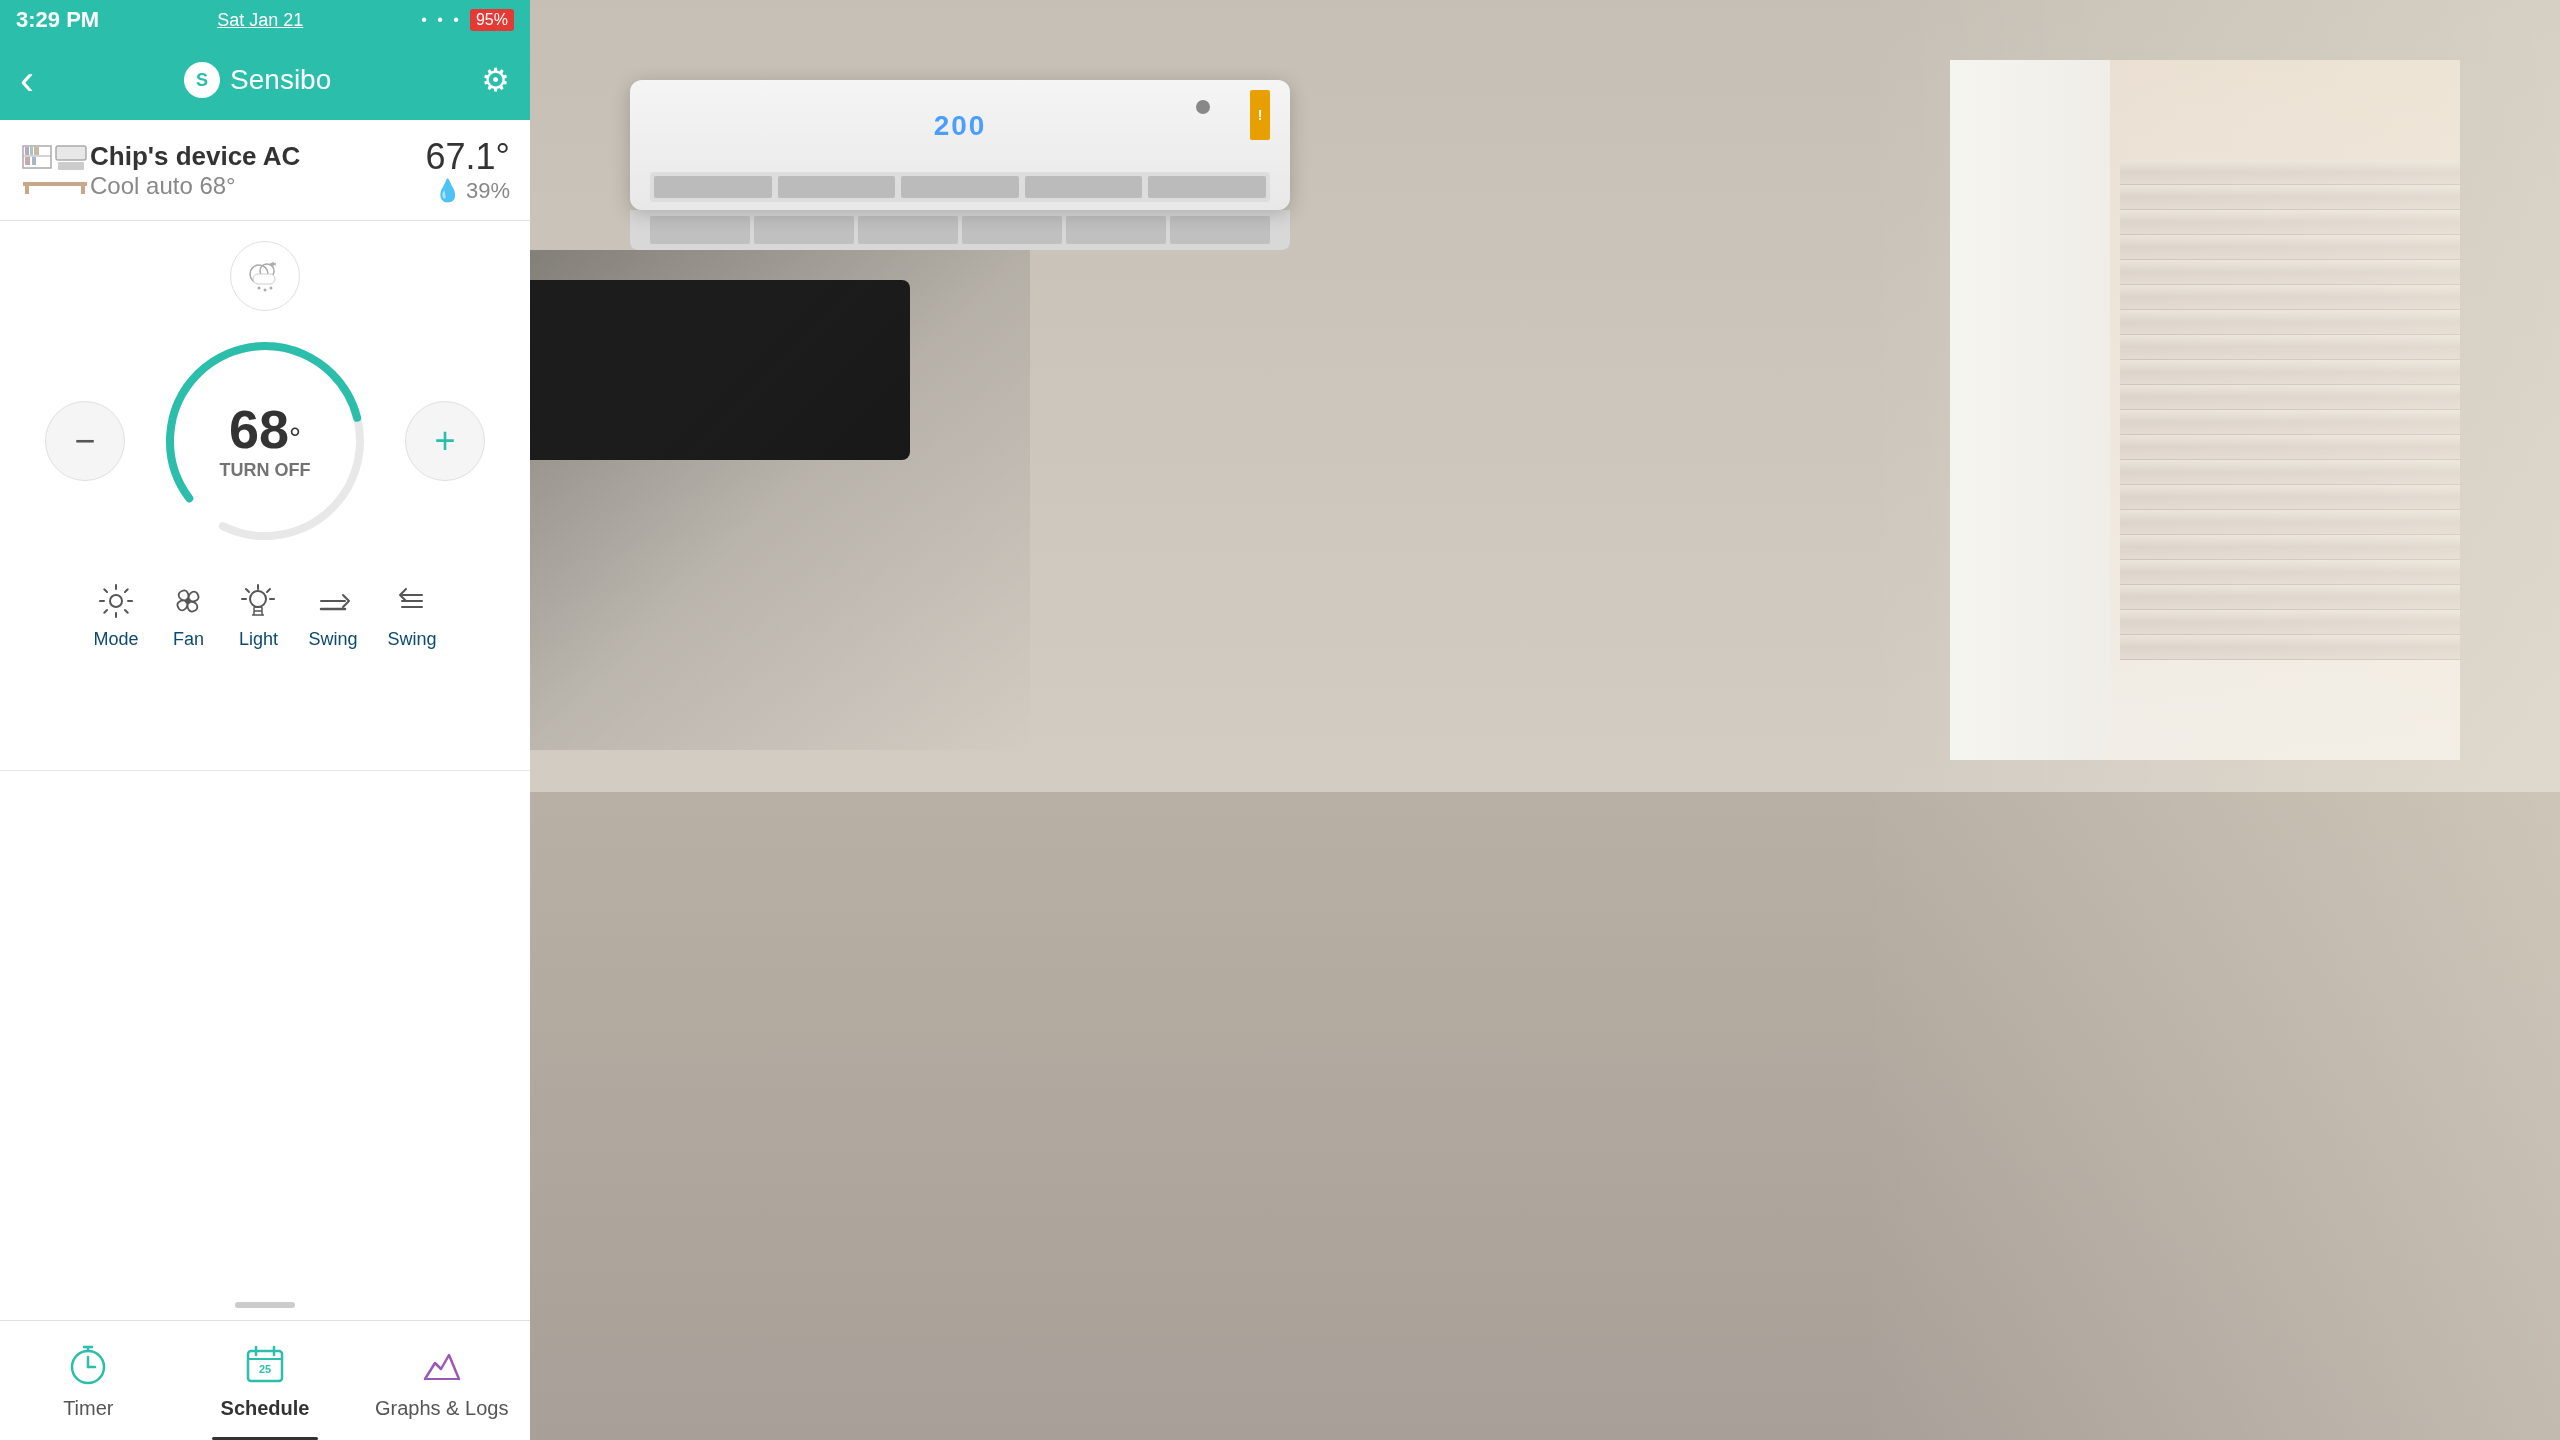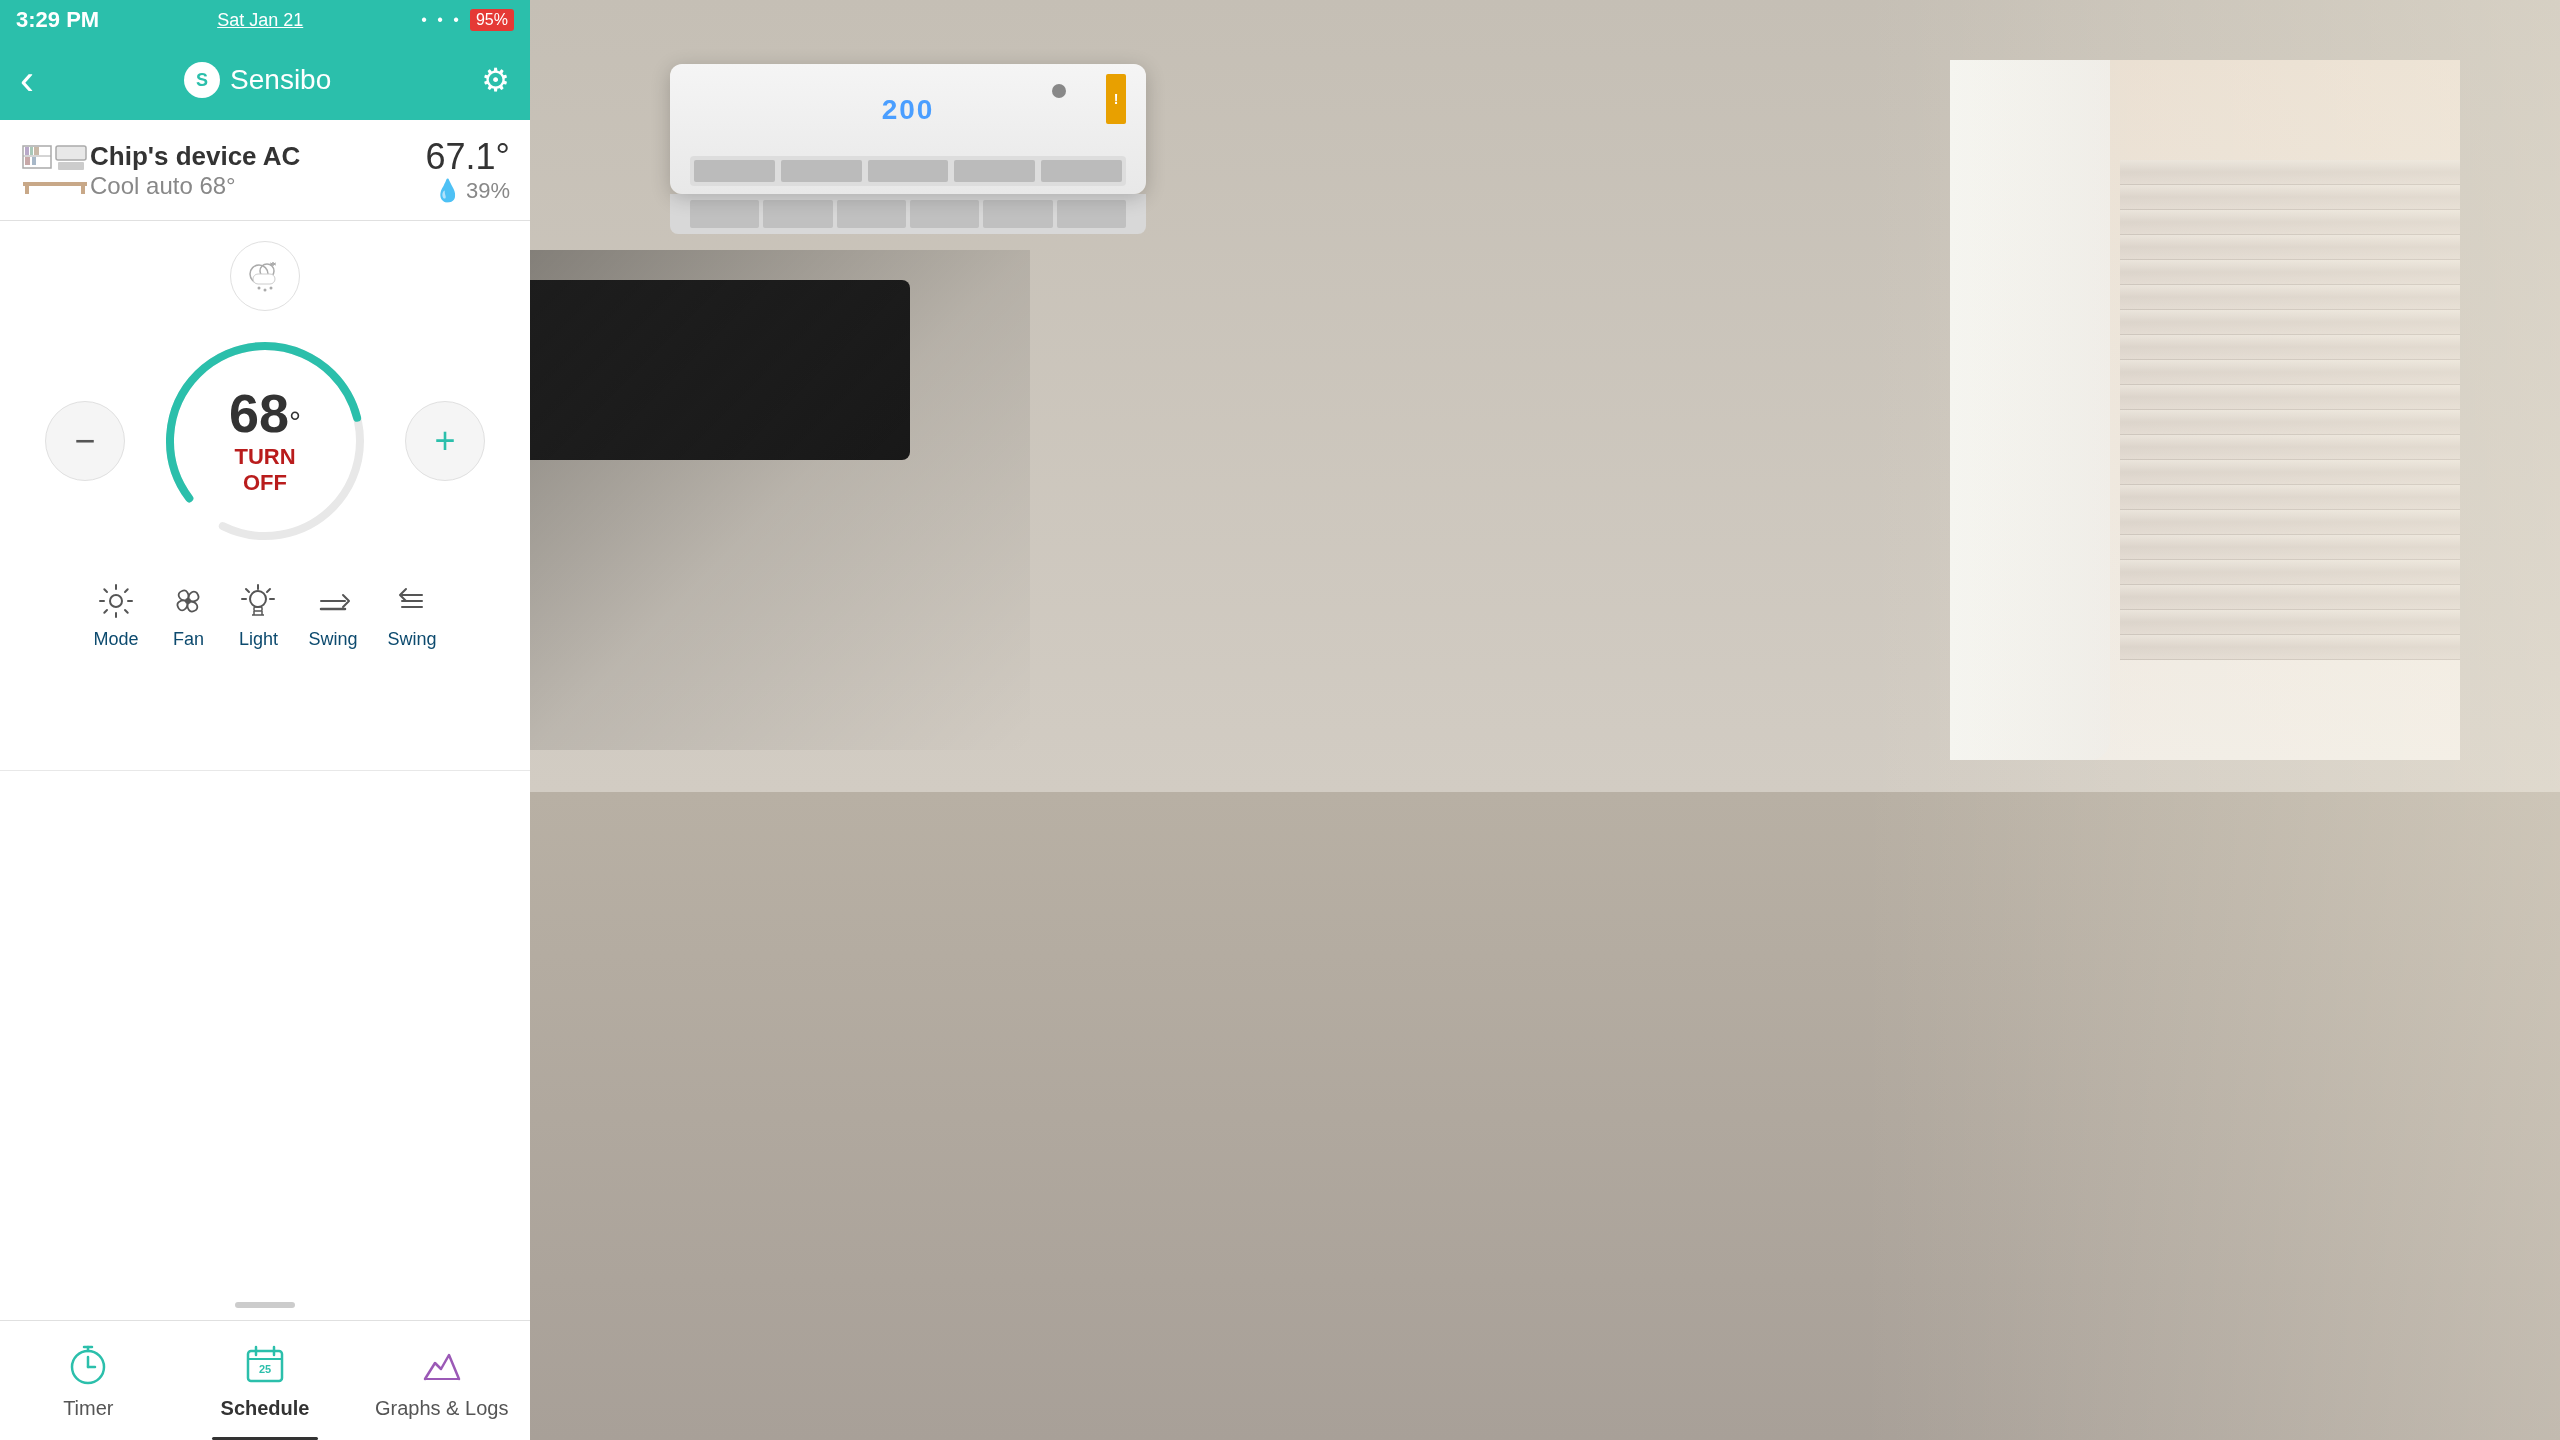--- a/index.html
+++ b/index.html
@@ -170,23 +170,23 @@
       transform: rotate(-135deg);
     }
     .temp-dial-inner {
       position: absolute;
       top: 50%;
       left: 50%;
       transform: translate(-50%, -50%);
       text-align: center;
     }
     .turn-off-text {
-      font-size: 22px;
+      font-size: 18px;
       font-weight: 600;
-      color: #b91c1c;
+      color: #737373;
       margin-top: 4px;
       cursor: pointer;
     }
 
     
     .controls-row {
       display: flex;
       justify-content: center;
       gap: 30px;
       margin-top: 20px;
@@ -312,25 +312,24 @@
     }
     .blind-slat {
       flex: 1;
       background: linear-gradient(180deg, #e8e2da 0%, #d8d0c8 50%, #e0d8d0 100%);
       border-bottom: 1px solid #c8c0b8;
     }
 
     
     .ac-unit {
       position: absolute;
-      top: 64px;
+      top: 80px;
       left: 100px;
-      width: 476px;
+      width: 660px;
       height: 180px;
-      margin-left: 40px;
     }
     .ac-body {
       width: 100%;
       height: 130px;
       background: linear-gradient(180deg, #f5f5f5 0%, #e8e8e8 100%);
       border-radius: 12px;
       position: relative;
       box-shadow: 0 4px 20px rgba(0,0,0,0.2);
     }
     .ac-display {

